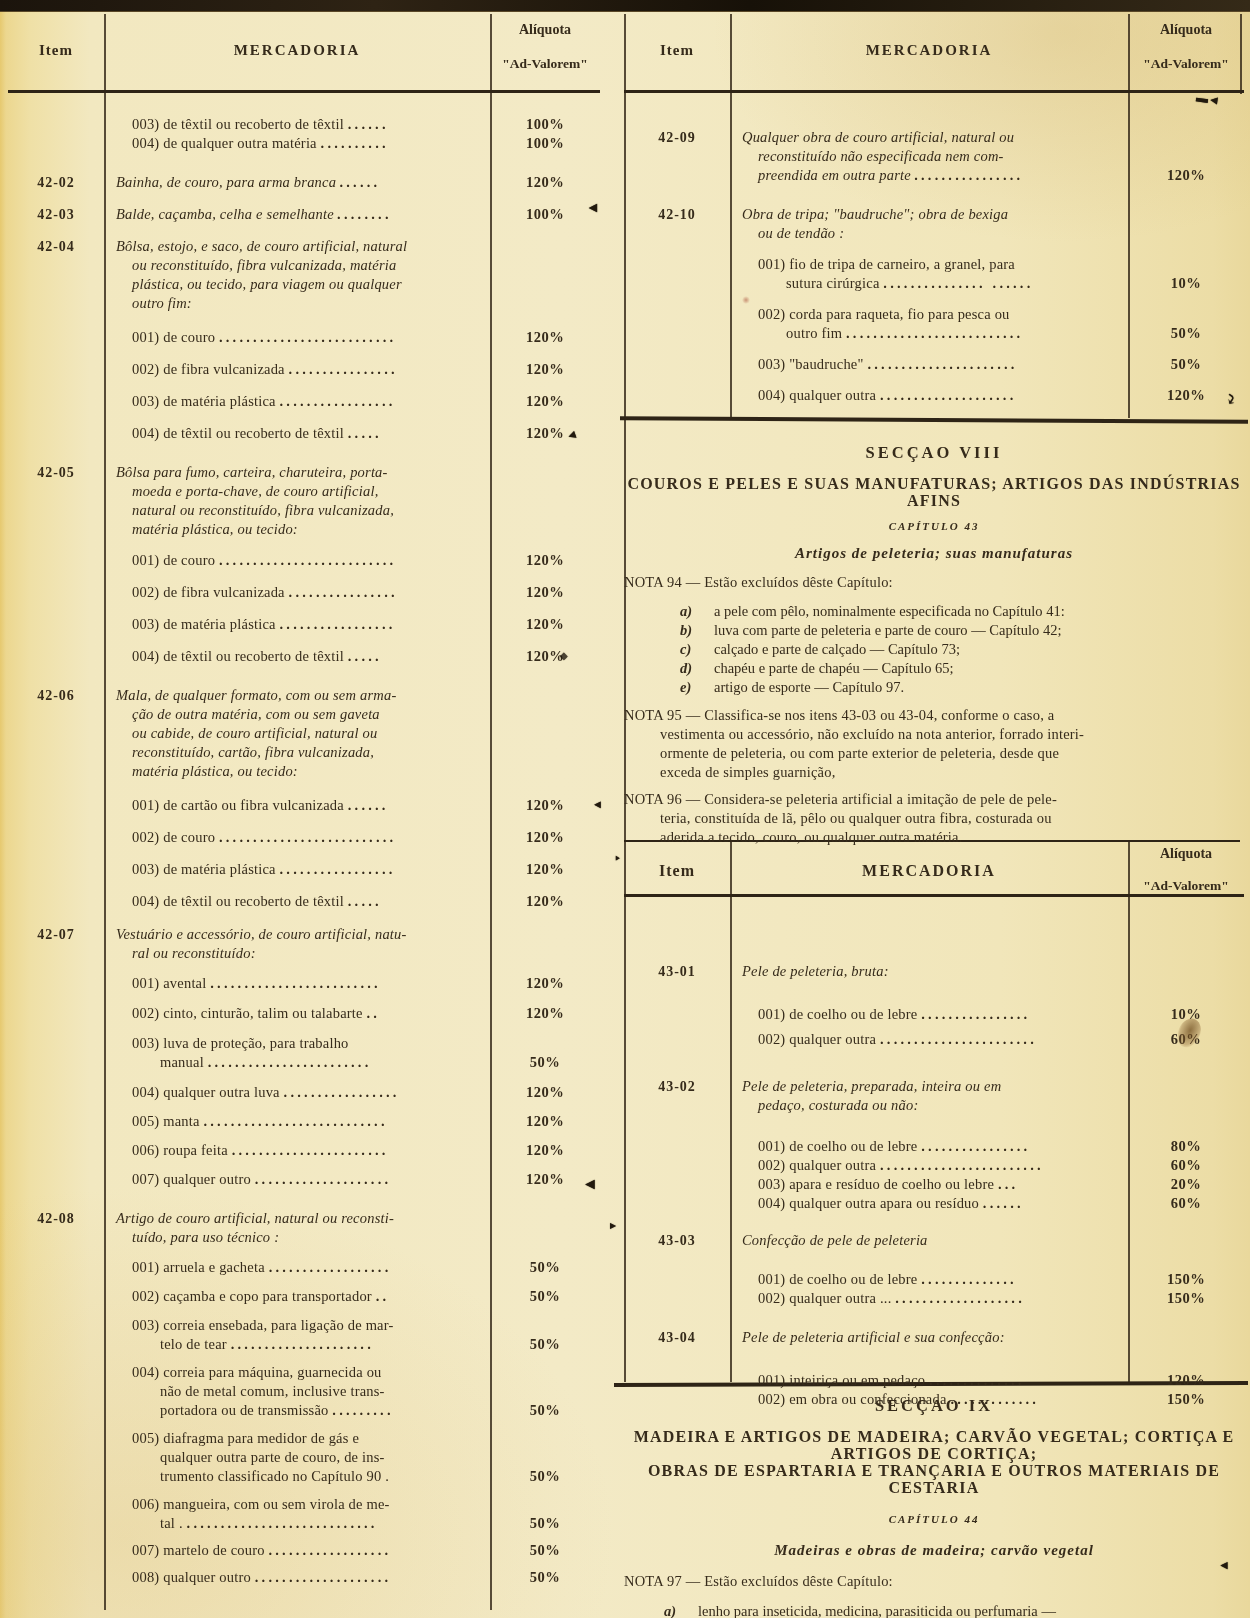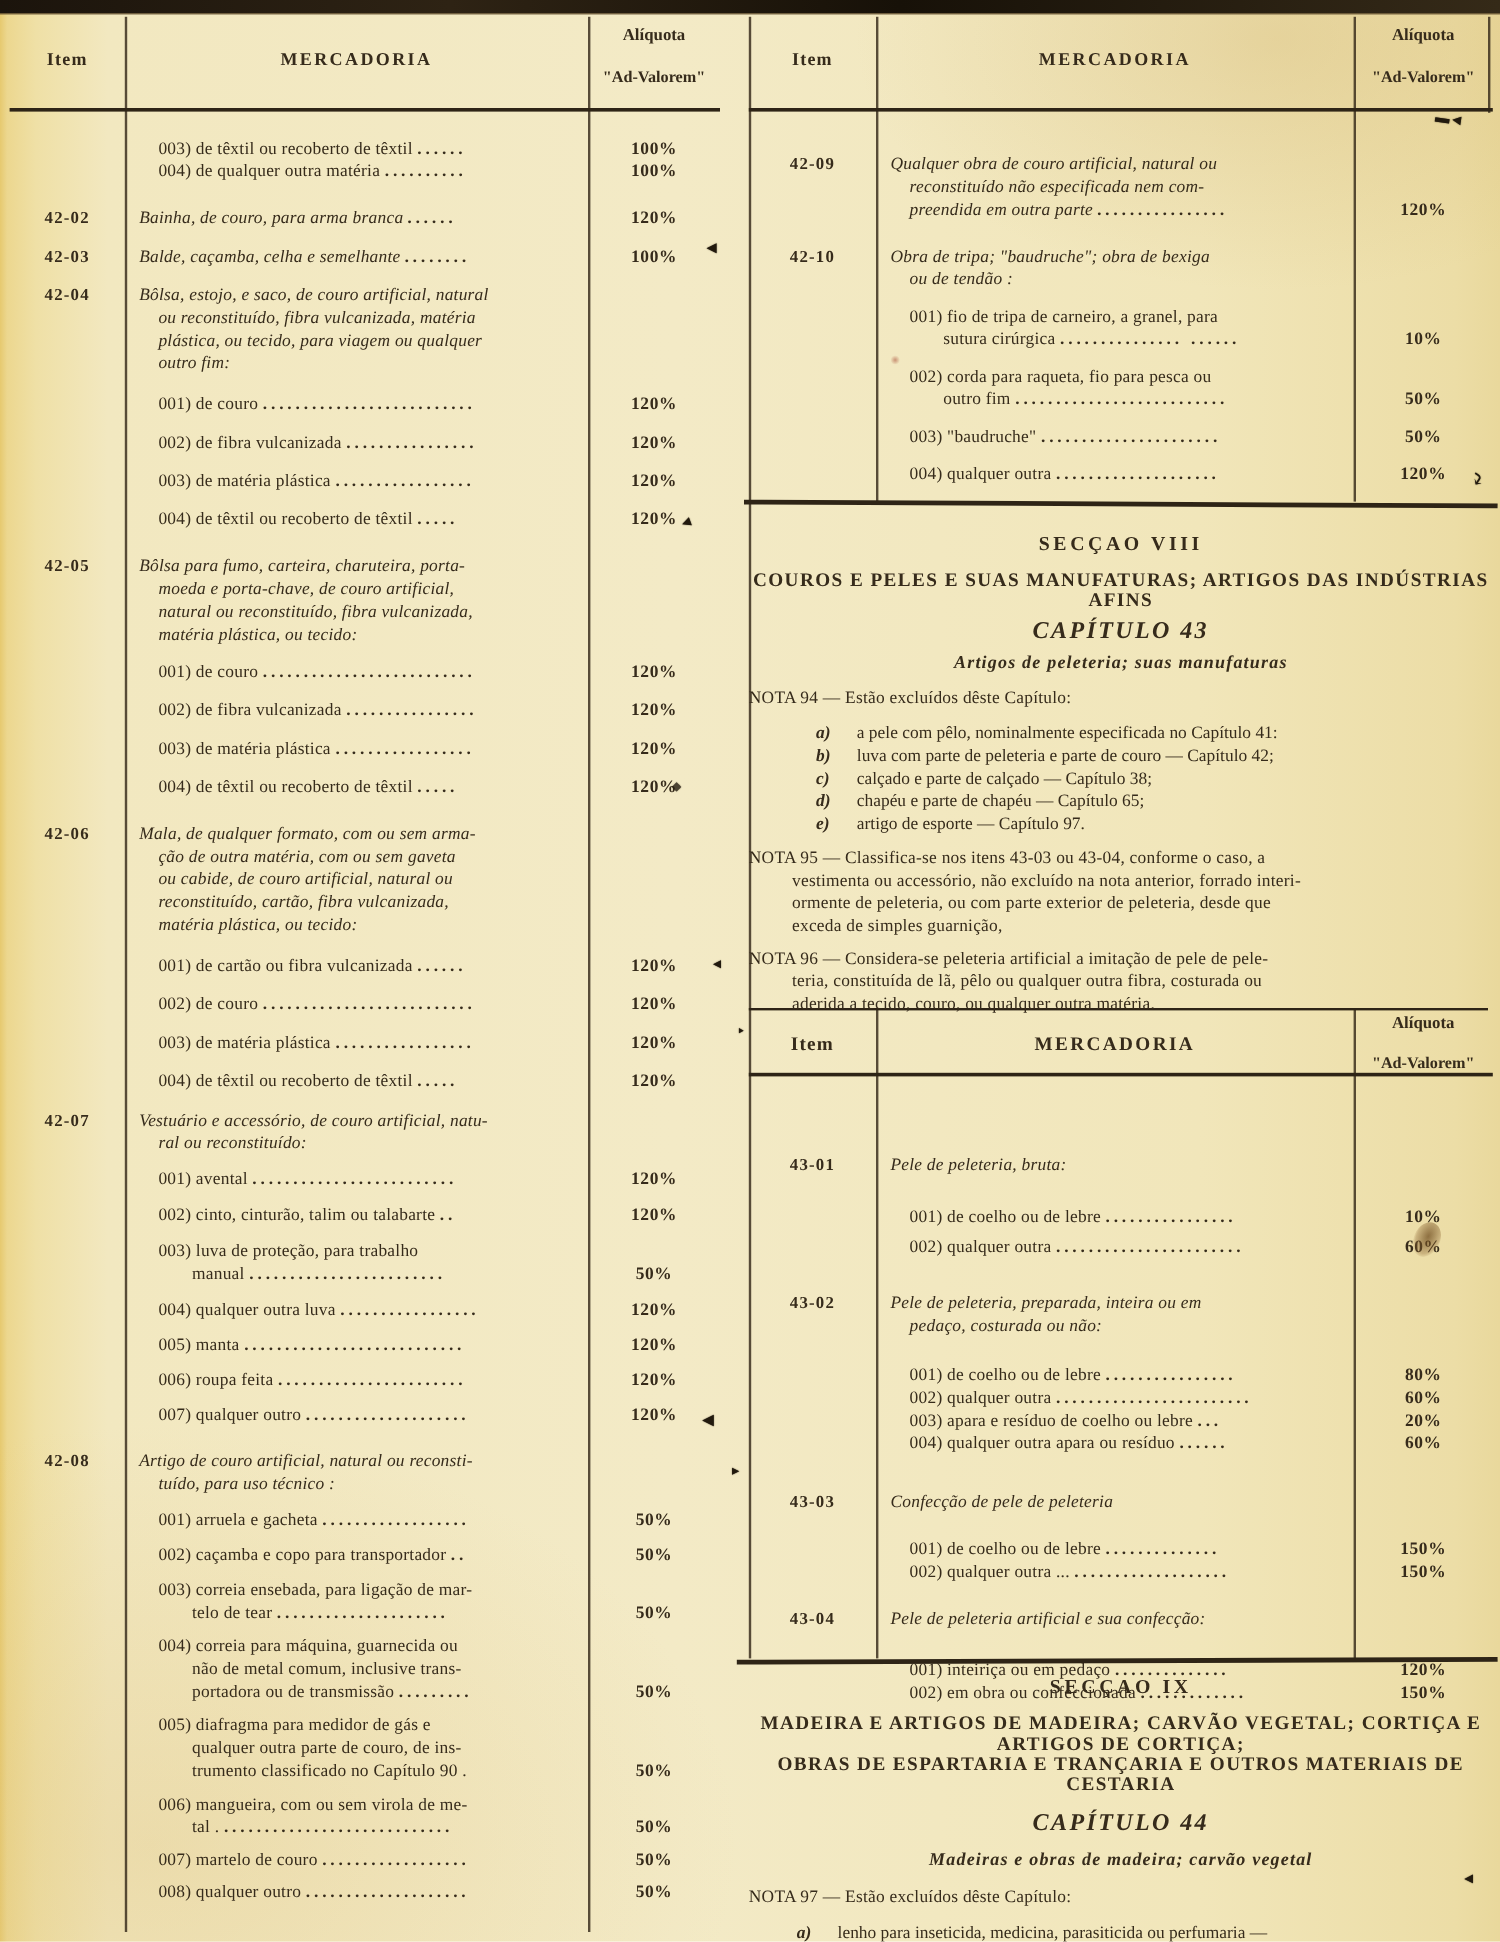--- a/index.html
+++ b/index.html
@@ -26,27 +26,27 @@
   .ci{width:96px;flex:none;text-align:center;font-weight:700;letter-spacing:1px;font-size:14px;}
   .colR .ci{width:106px;}
   .cd{flex:1;white-space:pre-line;}
   .it .cd{padding-left:28px;text-indent:-16px;font-style:italic;}
   .sb .cd{padding-left:56px;text-indent:-28px;}
   .cv{width:110px;flex:none;text-align:center;font-weight:700;align-self:flex-end;letter-spacing:.5px;}
   .colR .cv{width:116px;}
   .dots{letter-spacing:3.2px;font-weight:700;}
   .m0{margin-top:0}.m6{margin-top:6px}.m8{margin-top:8px}.m9{margin-top:9px}.m10{margin-top:10px}
   .m11{margin-top:11px}.m12{margin-top:12px}.m13{margin-top:13px}.m14{margin-top:14px}.m15{margin-top:15px}
-  .m18{margin-top:30px}.m20{margin-top:20px}.m22{margin-top:22px}.m24{margin-top:24px}.m28{margin-top:28px}
+  .m18{margin-top:18px}.m20{margin-top:20px}.m22{margin-top:22px}.m24{margin-top:24px}.m28{margin-top:28px}
   .m30{margin-top:30px}.m35{margin-top:35px}
   
   .sect{position:absolute;left:0;width:100%;}
   .s-title{text-align:center;font-weight:700;font-size:16.5px;letter-spacing:3px;line-height:20px;}
   .s-caps{text-align:center;font-weight:700;font-size:16px;letter-spacing:1.2px;line-height:17px;white-space:pre-line;}
-  .s-chap{text-align:center;font-weight:700;font-style:italic;font-size:20px;letter-spacing:2px;line-height:19px;}
+  .s-chap{text-align:center;font-weight:700;font-style:italic;font-size:11px;letter-spacing:2px;line-height:19px;}
   .s-sub{text-align:center;font-weight:700;font-style:italic;font-size:15px;letter-spacing:1px;line-height:19px;}
   .nota{white-space:pre-line;font-size:14.5px;line-height:19px;padding-left:36px;text-indent:-36px;letter-spacing:.2px;}
   .nlist{padding-left:56px;font-size:14.5px;}
   .nli{line-height:18px;margin-top:1px;}
   .nll{font-style:italic;font-weight:700;display:inline-block;width:34px;}
   .m12b{margin-top:12px}.m10b{margin-top:10px}.m8b{margin-top:8px}.m14b{margin-top:14px}
   
   .mk{position:absolute;color:#221a0e;text-shadow:0 0 1px #221a0e;}
   .stain{position:absolute;border-radius:50%;}
 </style>
@@ -336,21 +336,21 @@
     <div class="sect" style="top:431px;">
       <div class="s-title">SECÇAO VIII</div>
       <div class="s-caps m12b">COUROS E PELES E SUAS MANUFATURAS; ARTIGOS DAS INDÚSTRIAS AFINS</div>
       <div class="s-chap m8b">CAPÍTULO 43</div>
       <div class="s-sub m8b">Artigos de peleteria; suas manufaturas</div>
       <div class="nota m10b">NOTA 94 — Estão excluídos dêste Capítulo:</div>
       <div class="nlist m10b">
 
       <div class="nli"><span class="nll">a)</span><span>a pele com pêlo, nominalmente especificada no Capítulo 41:</span></div>
           <div class="nli"><span class="nll">b)</span><span>luva com parte de peleteria e parte de couro — Capítulo 42;</span></div>
-          <div class="nli"><span class="nll">c)</span><span>calçado e parte de calçado — Capítulo 38;</span></div>
+          <div class="nli"><span class="nll">c)</span><span>calçado e parte de calçado — Capítulo 73;</span></div>
           <div class="nli"><span class="nll">d)</span><span>chapéu e parte de chapéu — Capítulo 65;</span></div>
           <div class="nli"><span class="nll">e)</span><span>artigo de esporte — Capítulo 97.</span></div>
         </div>
       <div class="nota m10b">NOTA 95 — Classifica-se nos itens 43-03 ou 43-04, conforme o caso, a
 vestimenta ou accessório, não excluído na nota anterior, forrado interi-
 ormente de peleteria, ou com parte exterior de peleteria, desde que
 exceda de simples guarnição,</div>
       <div class="nota m8b">NOTA 96 — Considera-se peleteria artificial a imitação de pele de pele-
 teria, constituída de lã, pêlo ou qualquer outra fibra, costurada ou
 aderida a tecido, couro, ou qualquer outra matéria.</div>

